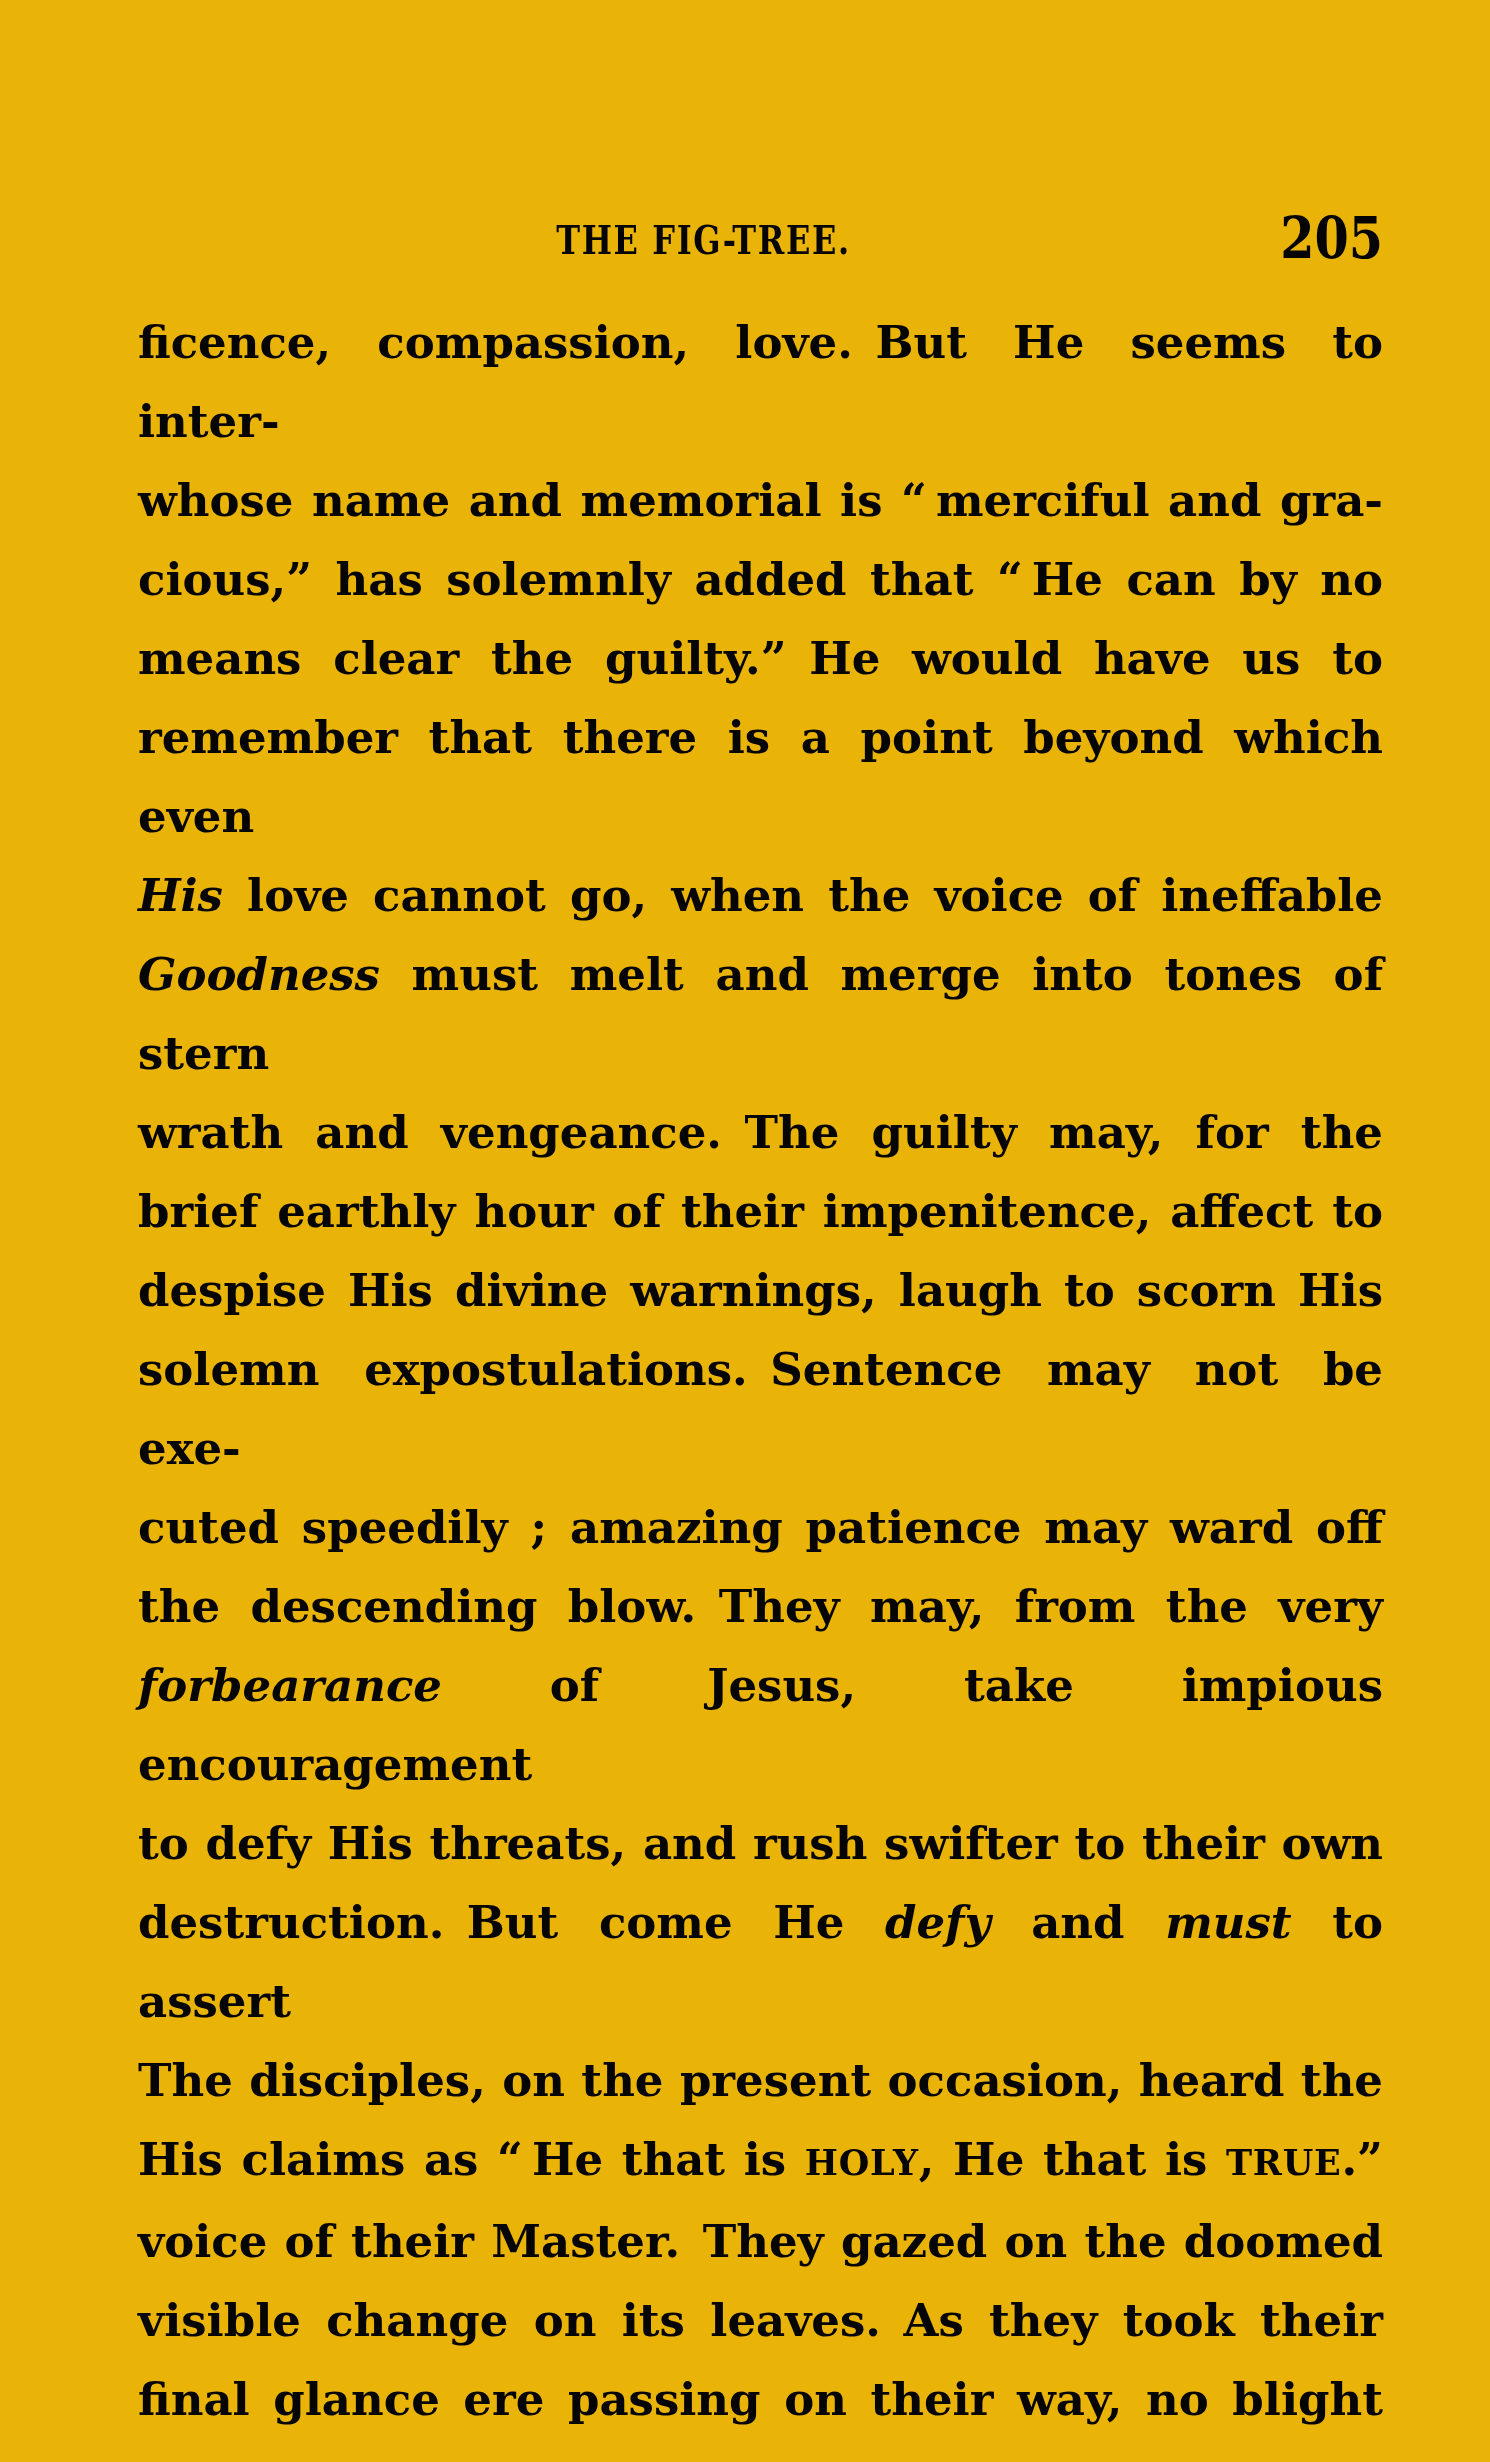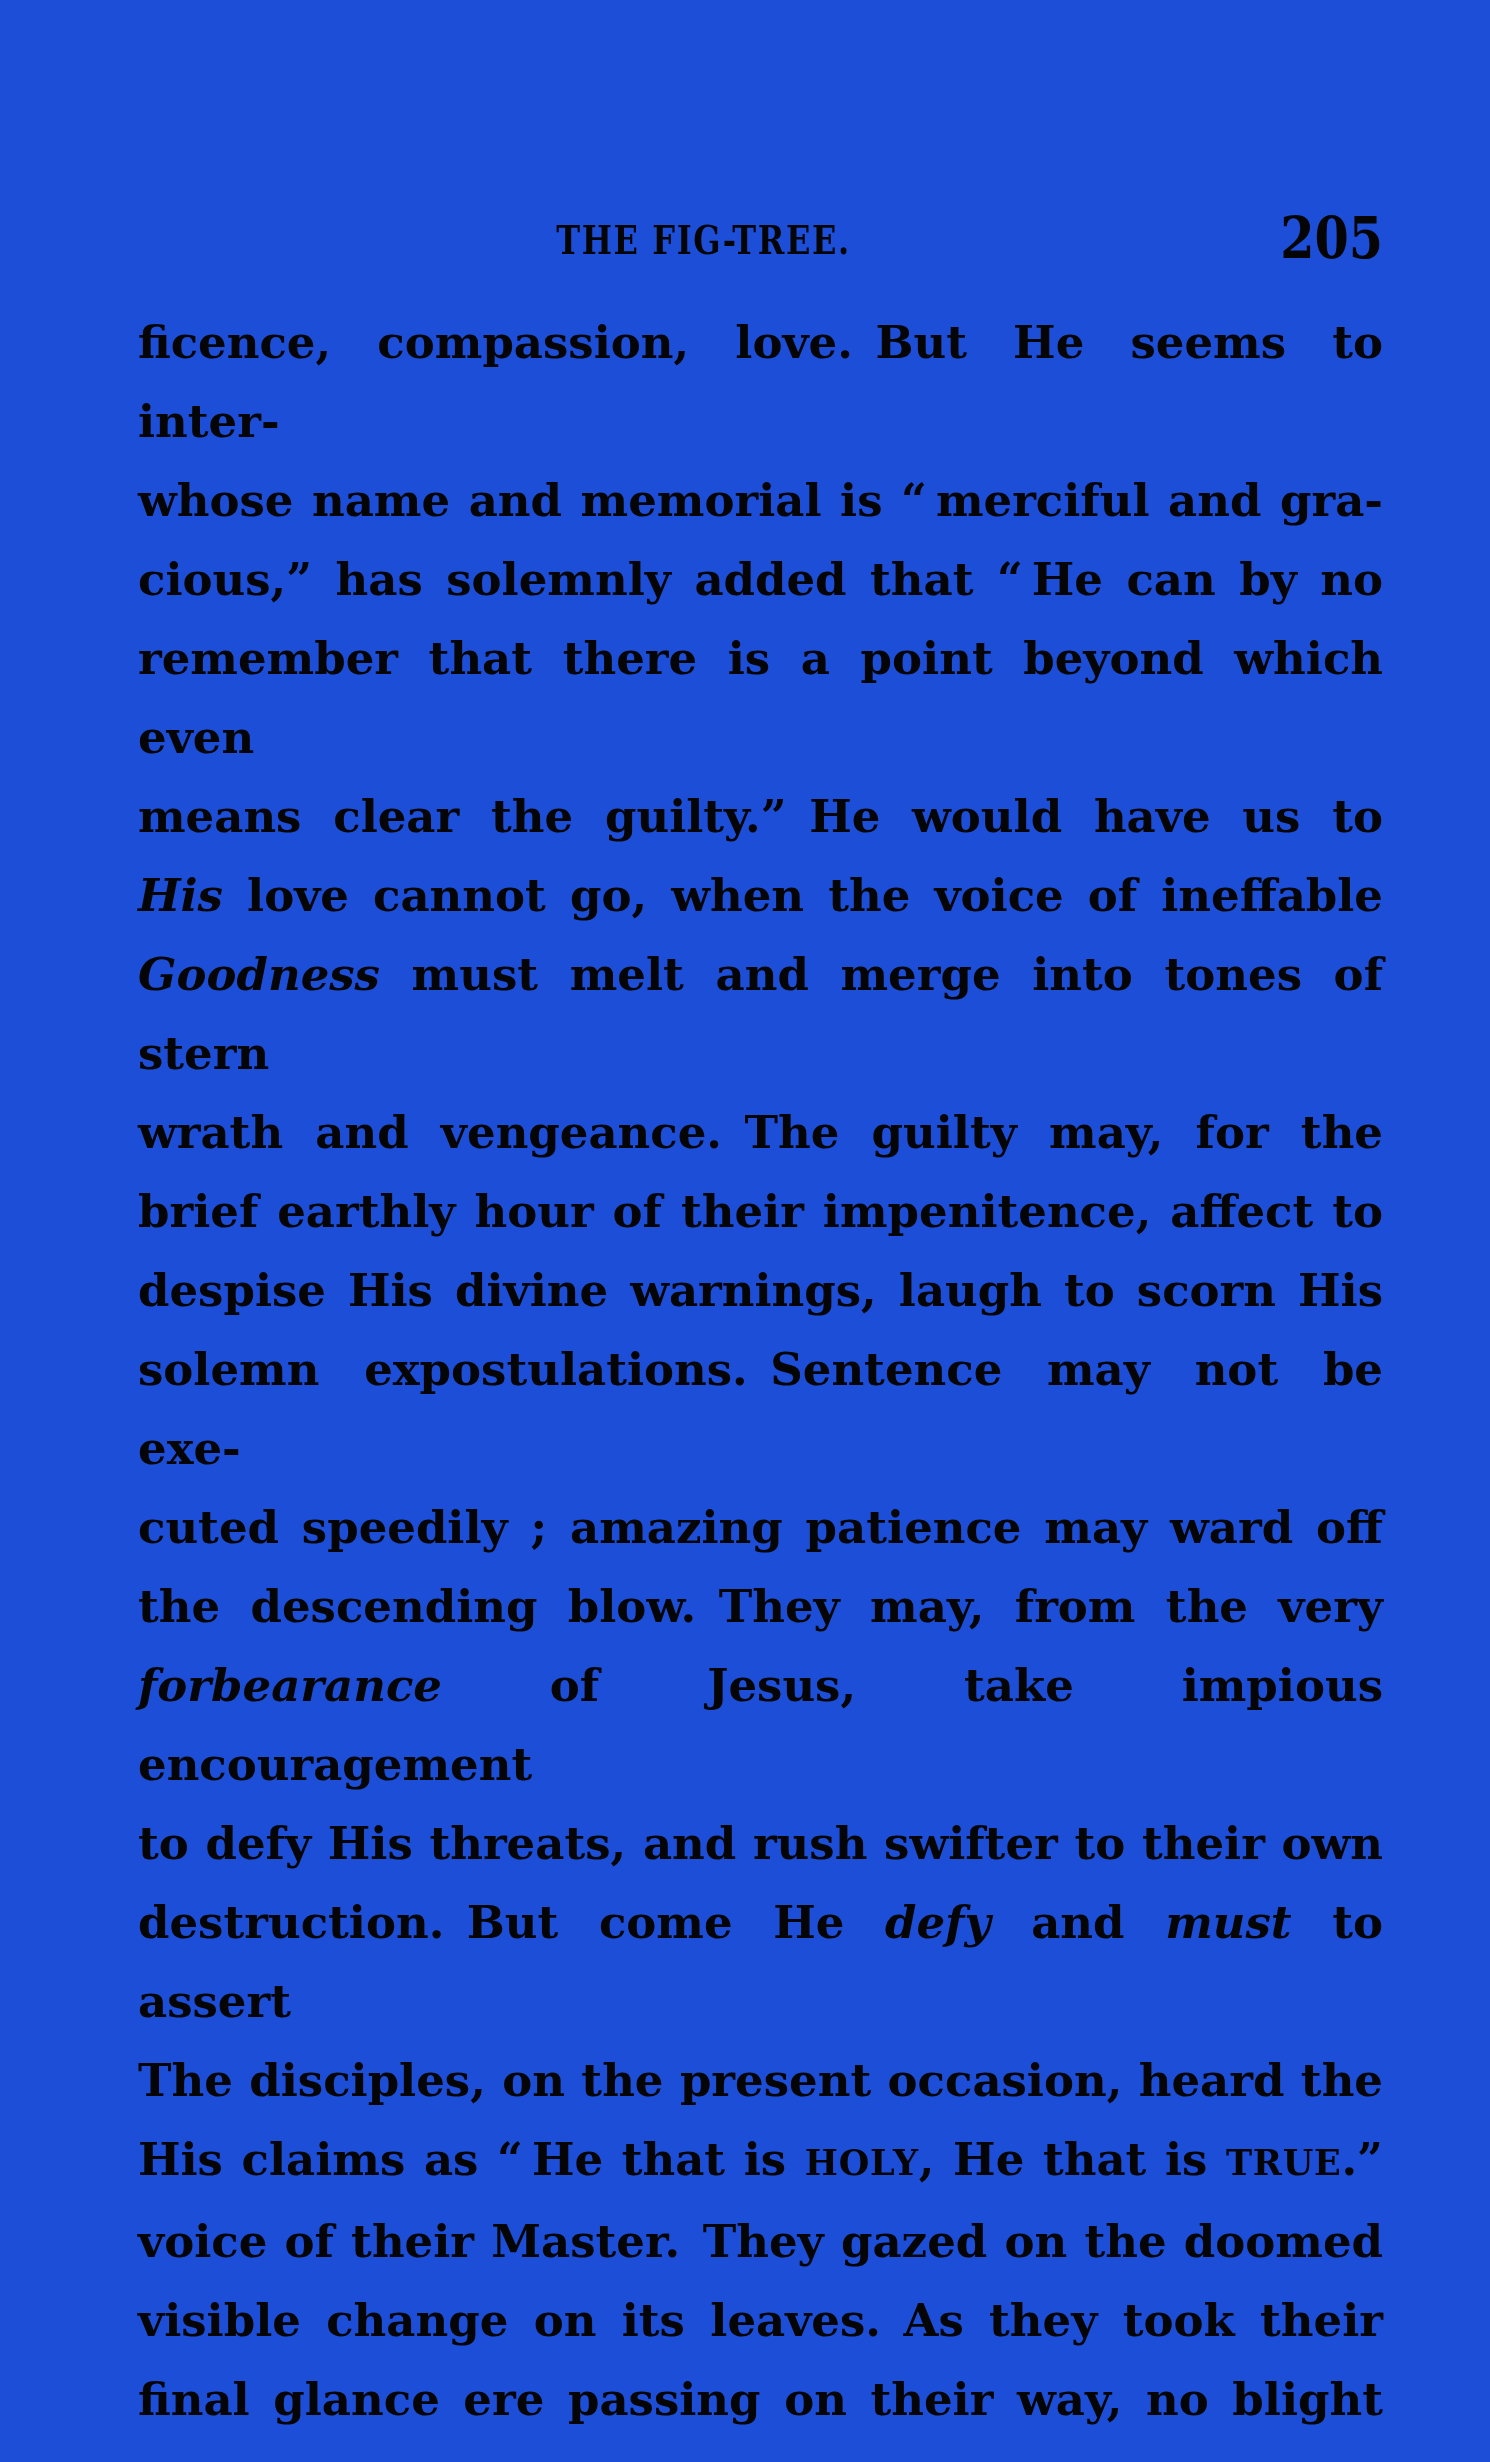--- a/index.html
+++ b/index.html
@@ -7,21 +7,21 @@
     padding: 0;
     width: 1490px;
     height: 2462px;
     background: #ffffff;
     overflow: hidden;
   }
   .page {
     position: relative;
     width: 1490px;
     height: 2462px;
-    background: #1d4ed8;
+    background: #eab308;
     color: #050505;
     font-family: "DejaVu Serif", serif;
     font-weight: 700;
   }
   .header {
     position: absolute;
     left: 138px;
     top: 213px;
     width: 1245px;
     height: 67px;
@@ -74,22 +74,22 @@
 
 <div class="page">
   <header class="header">
     <div class="title">THE FIG-TREE.</div>
     <div class="page-number">205</div>
   </header>
   <main class="body">
       <div class="line"><span>ficence, compassion, love. But He seems to inter-</span></div>
       <div class="line"><span>whose name and memorial is “ merciful and gra-</span></div>
       <div class="line"><span>cious,” has solemnly added that “ He can by no</span></div>
+      <div class="line"><span>means clear the guilty.” He would have us to</span></div>
       <div class="line"><span>remember that there is a point beyond which even</span></div>
-      <div class="line"><span>means clear the guilty.” He would have us to</span></div>
       <div class="line"><span class="i">His</span><span> love cannot go, when the voice of ineffable</span></div>
       <div class="line"><span class="i">Goodness</span><span> must melt and merge into tones of stern</span></div>
       <div class="line"><span>wrath and vengeance. The guilty may, for the</span></div>
       <div class="line"><span>brief earthly hour of their impenitence, affect to</span></div>
       <div class="line"><span>despise His divine warnings, laugh to scorn His</span></div>
       <div class="line"><span>solemn expostulations. Sentence may not be exe-</span></div>
       <div class="line"><span>cuted speedily ; amazing patience may ward off</span></div>
       <div class="line"><span>the descending blow. They may, from the very</span></div>
       <div class="line"><span class="i">forbearance</span><span> of Jesus, take impious encouragement</span></div>
       <div class="line"><span>to defy His threats, and rush swifter to their own</span></div>

